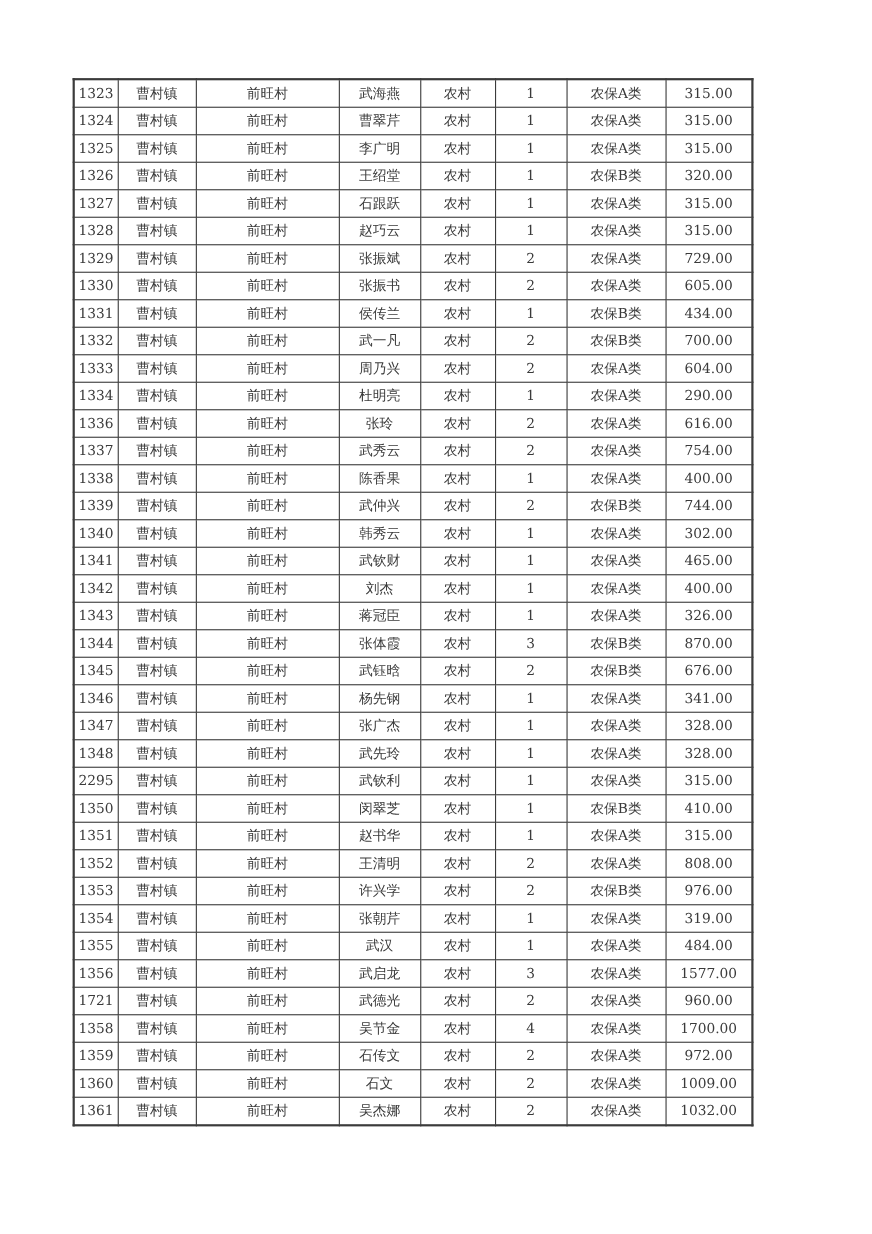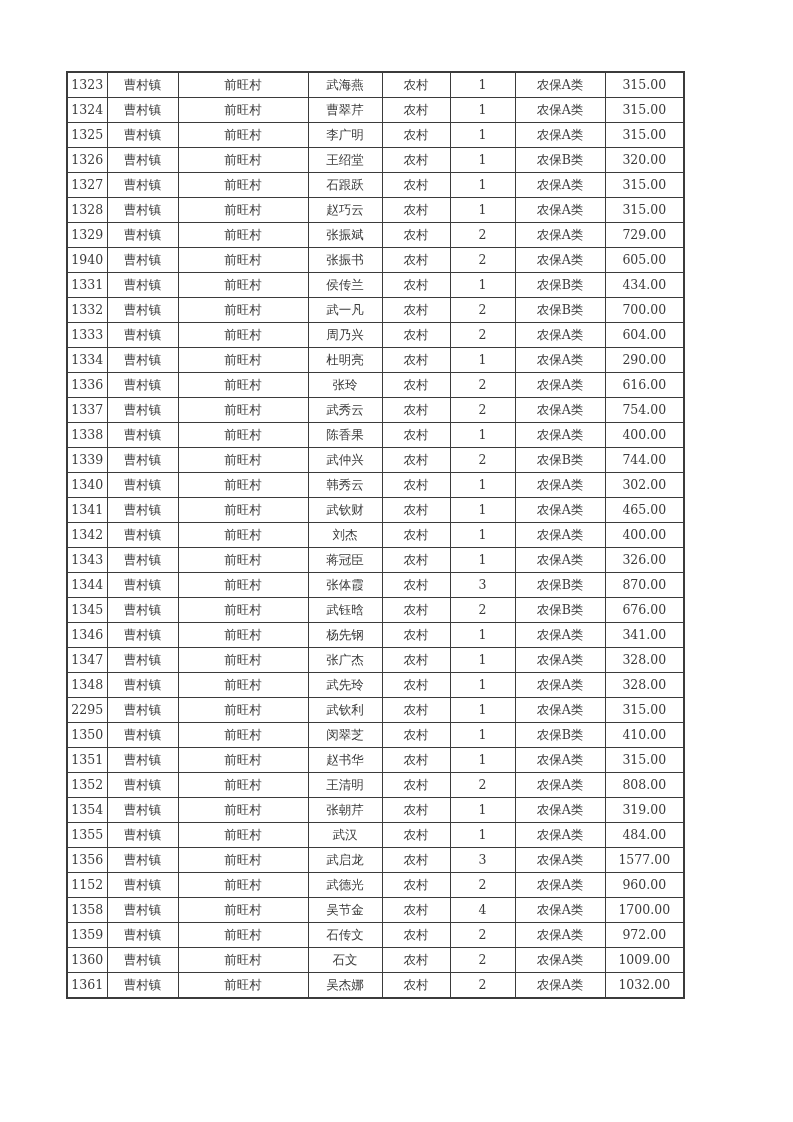--- a/index.html
+++ b/index.html
@@ -127,21 +127,21 @@
             <td>1329</td>
             <td>曹村镇</td>
             <td>前旺村</td>
             <td>张振斌</td>
             <td>农村</td>
             <td>2</td>
             <td>农保A类</td>
             <td>729.00</td>
           </tr>
           <tr>
-            <td>1940</td>
+            <td>1330</td>
             <td>曹村镇</td>
             <td>前旺村</td>
             <td>张振书</td>
             <td>农村</td>
             <td>2</td>
             <td>农保A类</td>
             <td>605.00</td>
           </tr>
           <tr>
             <td>1331</td>
@@ -347,20 +347,30 @@
             <td>1352</td>
             <td>曹村镇</td>
             <td>前旺村</td>
             <td>王清明</td>
             <td>农村</td>
             <td>2</td>
             <td>农保A类</td>
             <td>808.00</td>
           </tr>
           <tr>
+            <td>1353</td>
+            <td>曹村镇</td>
+            <td>前旺村</td>
+            <td>许兴学</td>
+            <td>农村</td>
+            <td>2</td>
+            <td>农保B类</td>
+            <td>976.00</td>
+          </tr>
+          <tr>
             <td>1354</td>
             <td>曹村镇</td>
             <td>前旺村</td>
             <td>张朝芹</td>
             <td>农村</td>
             <td>1</td>
             <td>农保A类</td>
             <td>319.00</td>
           </tr>
           <tr>
@@ -377,21 +387,21 @@
             <td>1356</td>
             <td>曹村镇</td>
             <td>前旺村</td>
             <td>武启龙</td>
             <td>农村</td>
             <td>3</td>
             <td>农保A类</td>
             <td>1577.00</td>
           </tr>
           <tr>
-            <td>1152</td>
+            <td>1721</td>
             <td>曹村镇</td>
             <td>前旺村</td>
             <td>武德光</td>
             <td>农村</td>
             <td>2</td>
             <td>农保A类</td>
             <td>960.00</td>
           </tr>
           <tr>
             <td>1358</td>

